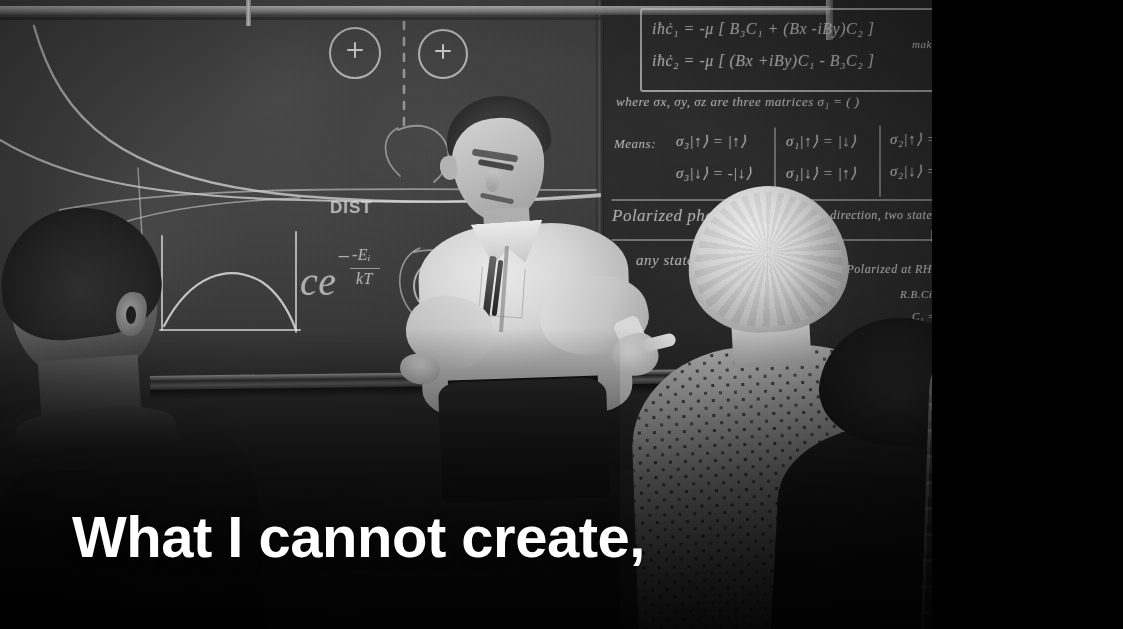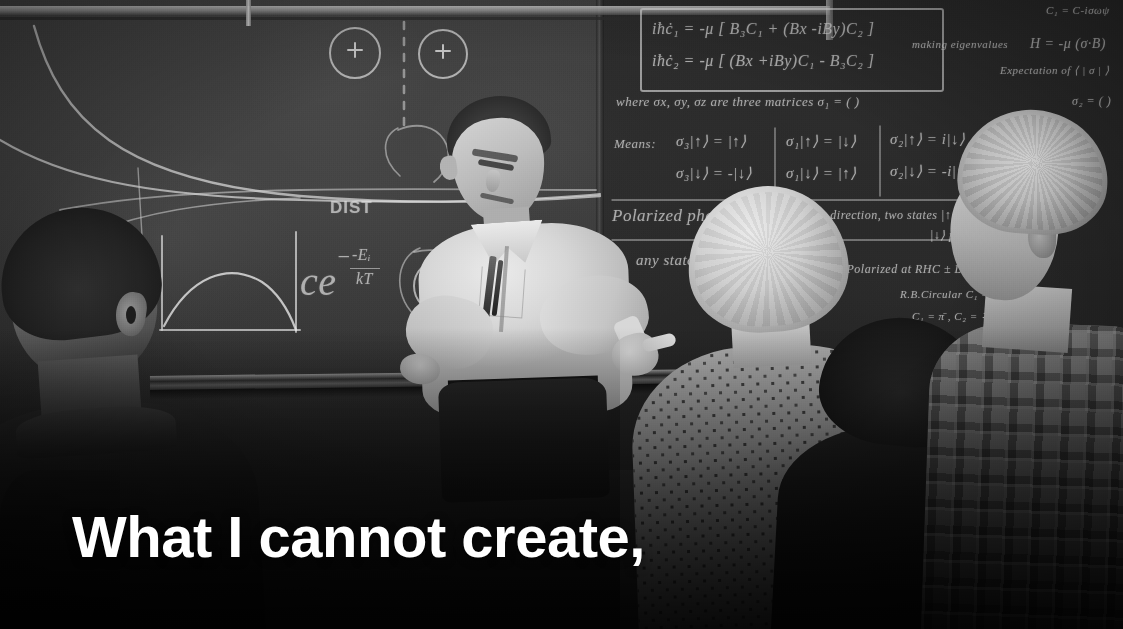--- a/index.html
+++ b/index.html
@@ -3,21 +3,21 @@
 <meta charset="utf-8">
 <title>Feynman Quote Image</title>
 <style>
   html, body {
     margin: 0;
     padding: 0;
     background: #000;
   }
   #stage {
     position: relative;
-    width: 1123px;
+    width: 932px;
     height: 629px;
     overflow: hidden;
     background: #20241f;
     font-family: "Liberation Sans", sans-serif;
     filter: grayscale(100%);
   }
 
   
   .board {
     position: absolute;

